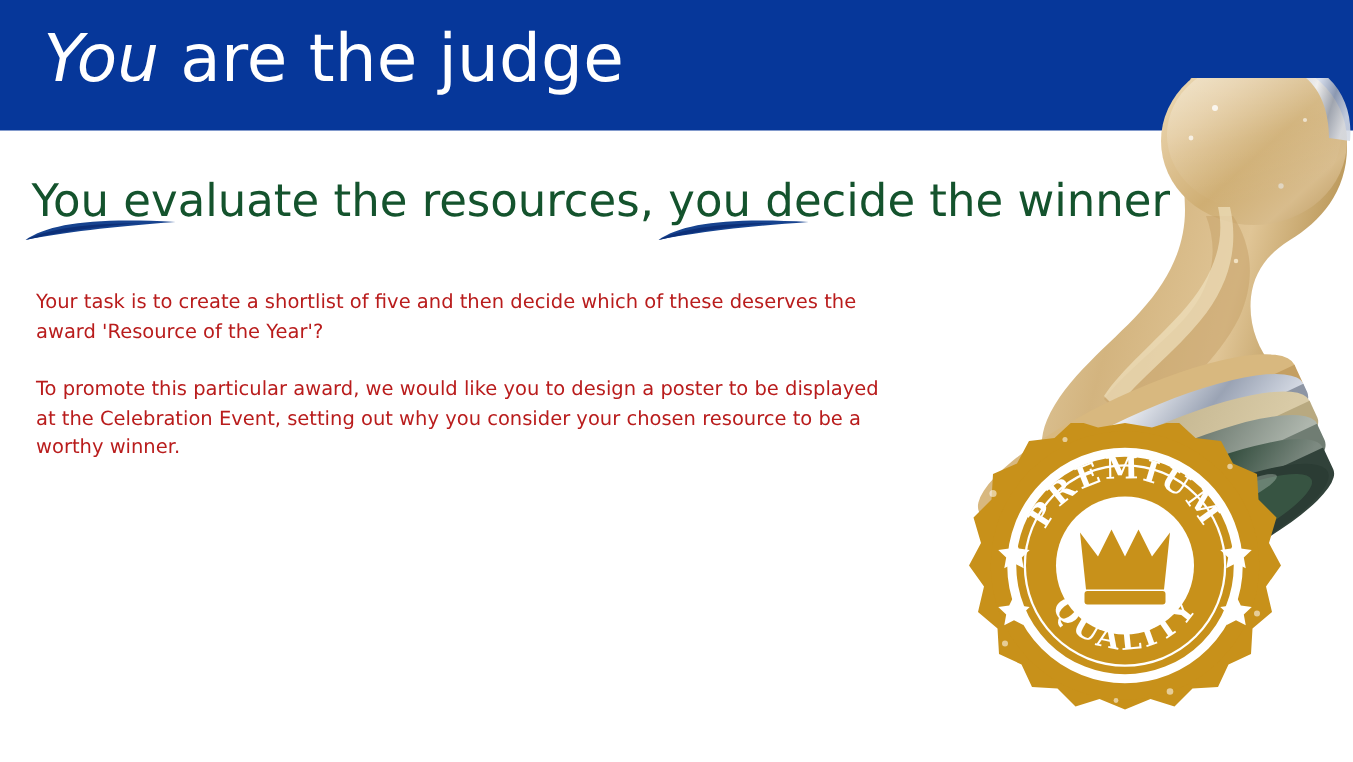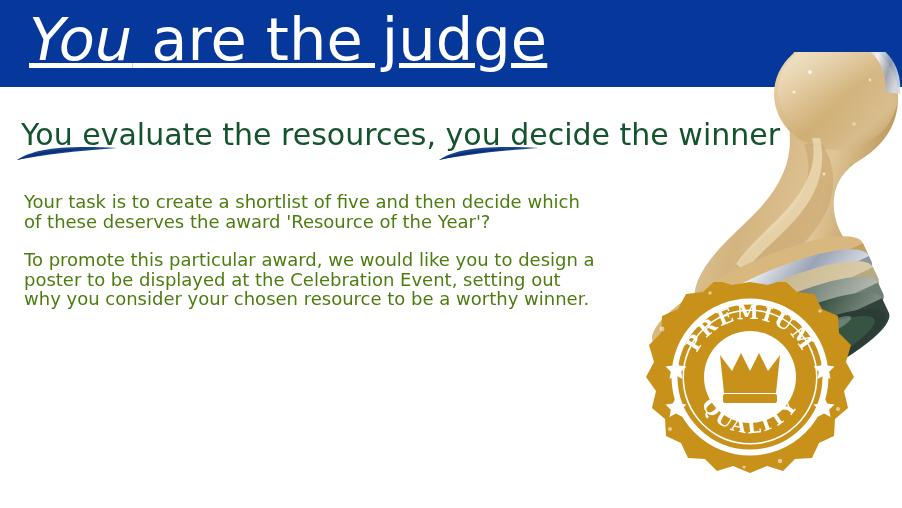--- a/index.html
+++ b/index.html
@@ -31,26 +31,25 @@
     top: 0;
     width: 902px;
     height: 87px;
     background: #06379a;
     z-index: 2;
   }
   .title-text {
     position: absolute;
     left: 29px;
     top: 2px;
-    font-size: 59px;
+    font-size: 44px;
     line-height: 76px;
     color: #ffffff;
     white-space: nowrap;
     letter-spacing: 0.1px;
-    text-decoration: underline;
   }
   .title-em {
     font-style: italic;
   }
   .title-rest {
     font-style: normal;
   }
 
   
   .subtitle {
@@ -71,23 +70,23 @@
   }
   .swoosh-left  { left: 15px;  top: 146px; }
   .swoosh-right { left: 437px; top: 146px; }
 
   
   .body-copy {
     position: absolute;
     left: 24px;
     top: 192px;
     width: 575px;
-    font-size: 18px;
+    font-size: 13px;
     line-height: 19.6px;
-    color: #4d7c0f;
+    color: #b91c1c;
     z-index: 4;
   }
   .body-copy p {
     margin: 0 0 19px 0;
   }
   .body-copy p:last-child {
     margin-bottom: 0;
   }
 
   

